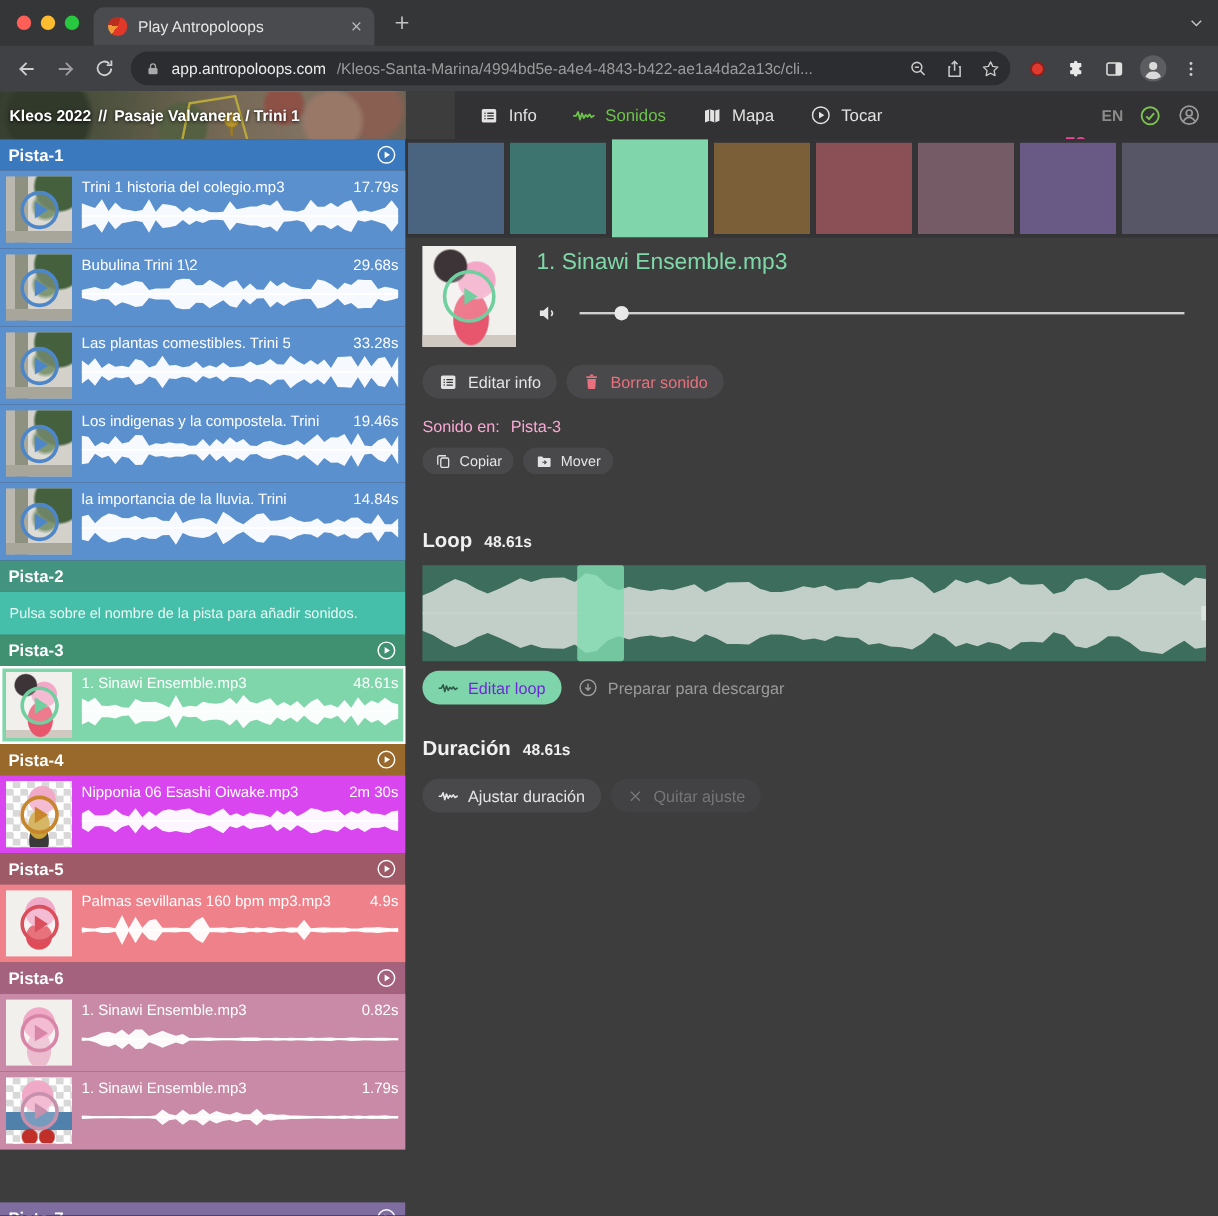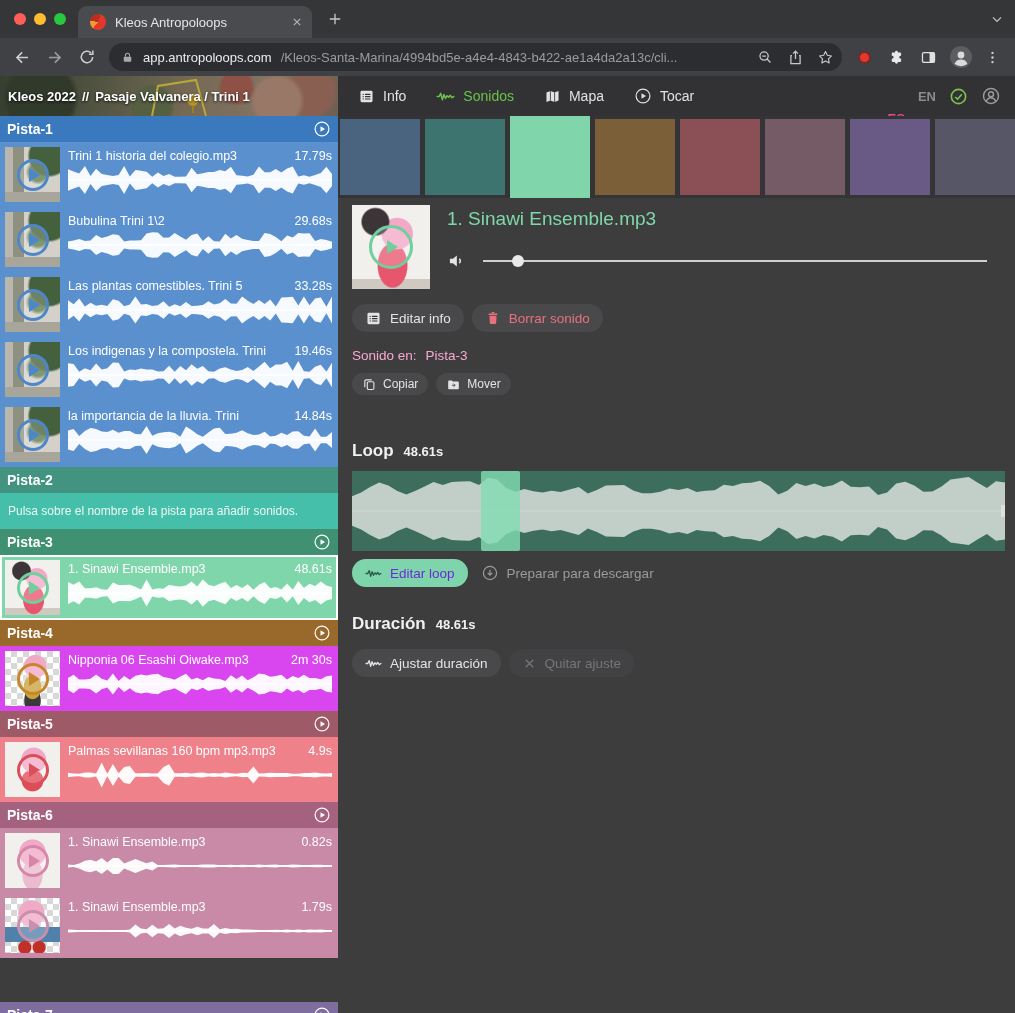--- a/index.html
+++ b/index.html
@@ -23,21 +23,21 @@
   .toolbar{height:38px;background:#404145;display:flex;align-items:center;padding:0 8px;gap:3px;}
   .tbtn{width:29px;height:29px;display:flex;align-items:center;justify-content:center;border-radius:50%;flex:none;}
   .urlbar{flex:1;height:28px;background:#2c2d30;border-radius:14px;display:flex;align-items:center;
     padding:0 4px 0 12px;gap:9px;margin:0 5px;min-width:0;}
   .host{color:#ececec;font-size:13px;flex:none;}
   .path{color:#9c9c9e;font-size:13px;white-space:nowrap;overflow:hidden;flex:1;min-width:0;}
   .urlicons{display:flex;align-items:center;gap:4px;flex:none;}
   .uib{width:26px;height:26px;display:flex;align-items:center;justify-content:center;}
 
   
-  .appbar{height:40px;display:flex;}
+  .appbar{height:40px;display:flex;gap:41px;}
   .crumb{width:338px;position:relative;overflow:hidden;flex:none;background:
     radial-gradient(circle at 12% 55%,#3e4a36 0 11%,transparent 13%),
     radial-gradient(circle at 70% 28%,#b5685a 0 6%,transparent 8%),
     radial-gradient(circle at 82% 62%,#c49a86 0 8%,transparent 10%),
     radial-gradient(circle at 92% 38%,#b07a6a 0 7%,transparent 9%),
     radial-gradient(circle at 45% 75%,#6d7a55 0 10%,transparent 12%),
     linear-gradient(100deg,#46503d 0%,#666b52 28%,#97876d 55%,#a5927e 76%,#8c7c6a 100%);}
   .crumb-svg{position:absolute;left:0;top:0;}
   .crumb-shade{position:absolute;inset:0;background:rgba(0,0,0,.22);}
   .crumb-text{position:absolute;inset:0;display:flex;align-items:center;gap:6px;padding:0 8px;
@@ -148,21 +148,21 @@
 <div class="window">
 
   <div class="tabstrip">
     <div class="traffic">
       <span class="light" id="tl-close" style="background: rgb(255, 95, 87);"></span>
       <span class="light" id="tl-min" style="background: rgb(254, 188, 46);"></span>
       <span class="light" id="tl-zoom" style="background: rgb(40, 200, 64);"></span>
     </div>
     <div class="tab">
       <span class="favicon"></span>
-      <span class="tab-title">Kleos Antropoloops</span>
+      <span class="tab-title">Play Antropoloops</span>
       <span class="ibtn" id="ic-tabclose">
           <svg width="14" height="14" viewBox="0 0 24 24">
             <path d="M6.5 6.5l11 11M17.5 6.5l-11 11" stroke="#b9b9b9" stroke-width="1.8"></path>
           </svg>
         </span>
     </div>
     <span class="ibtn newtab" id="ic-newtab">
         <svg width="18" height="18" viewBox="0 0 24 24">
           <path d="M12 5v14M5 12h14" stroke="#c6c6c6" stroke-width="1.8"></path>
         </svg>

